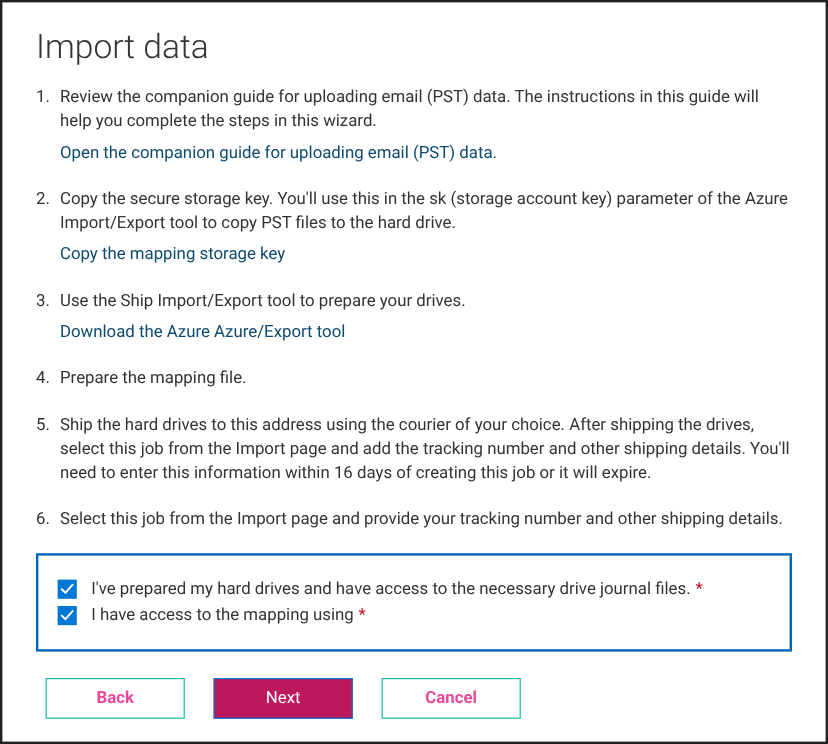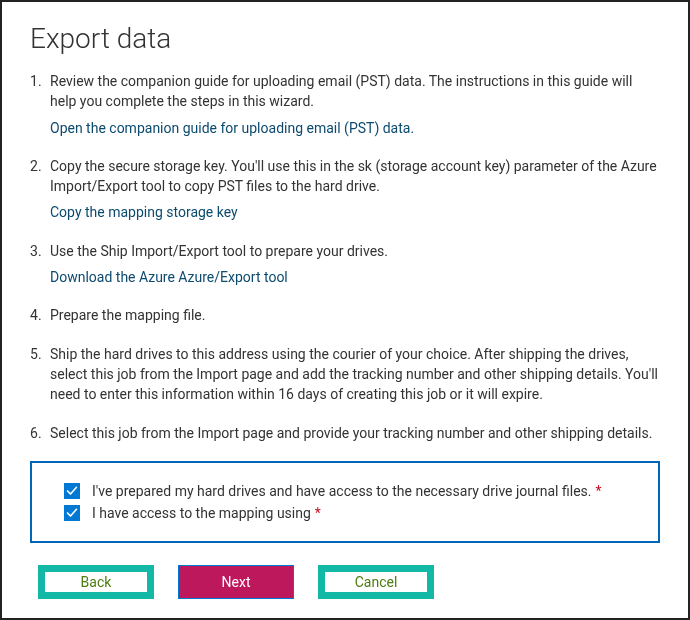--- a/index.html
+++ b/index.html
@@ -55,21 +55,21 @@
   }
   .confirm-box {
     border: 2px solid #0066b8;
     padding: 14px 16px 14px 16px;
     margin: 4px 0 22px 0;
   }
   .check-row {
     display: flex;
     align-items: flex-end;
     gap: 12px;
-    margin: 6px 16px;
+    margin: 6px 0;
     font-size: 14px;
     color: #333;
   }
   .check {
     width: 16px;
     height: 16px;
     background: #0078d4;
     display: inline-flex;
     align-items: center;
     justify-content: center;
@@ -96,34 +96,35 @@
     display: inline-flex;
     align-items: center;
     justify-content: center;
     font-size: 14px;
     cursor: pointer;
     box-sizing: border-box;
     user-select: none;
   }
   .btn.secondary {
     background: #fff;
-    border: 7px solid #14b8a6;
-    color: #4d7c0f;
+    border: 1px solid #14b8a6;
+    color: #ec4899;
+    font-weight: bold;
   }
   .btn.primary {
     background: #be185d;
     border: 1px solid #0078d4;
     color: #fff;
   }
 </style>
 </head>
 <body>
 
 <div class="frame">
-  <h1 class="title">Export data</h1>
+  <h1 class="title">Import data</h1>
 
   <ol class="steps">
     <li>
       <span>Review the companion guide for uploading email (PST) data. The instructions in this guide will help you complete the steps in this wizard.</span>
       <span class="step-link">Open the companion guide for uploading email (PST) data.</span>
     </li>
     <li>
       <span>Copy the secure storage key. You'll use this in the sk (storage account key) parameter of the Azure Import/Export tool to copy PST files to the hard drive.</span>
       <span class="step-link">Copy the mapping storage key</span>
     </li>

